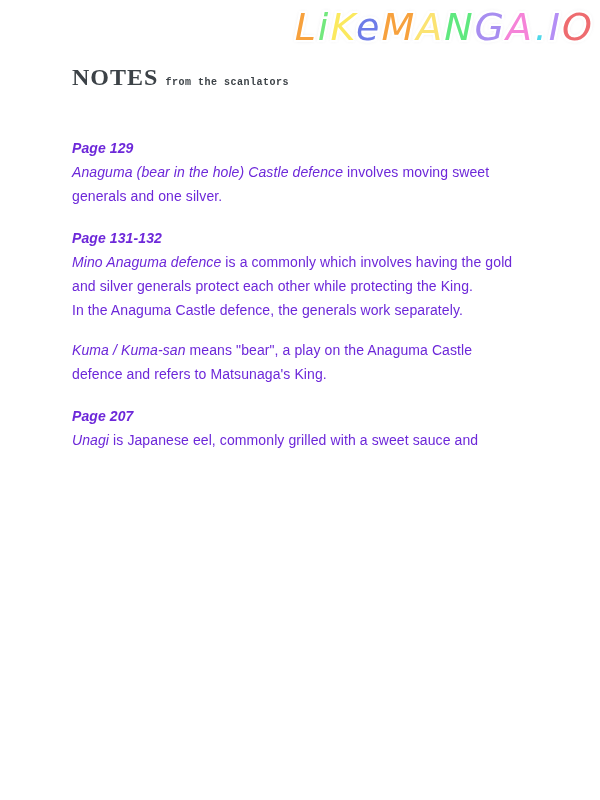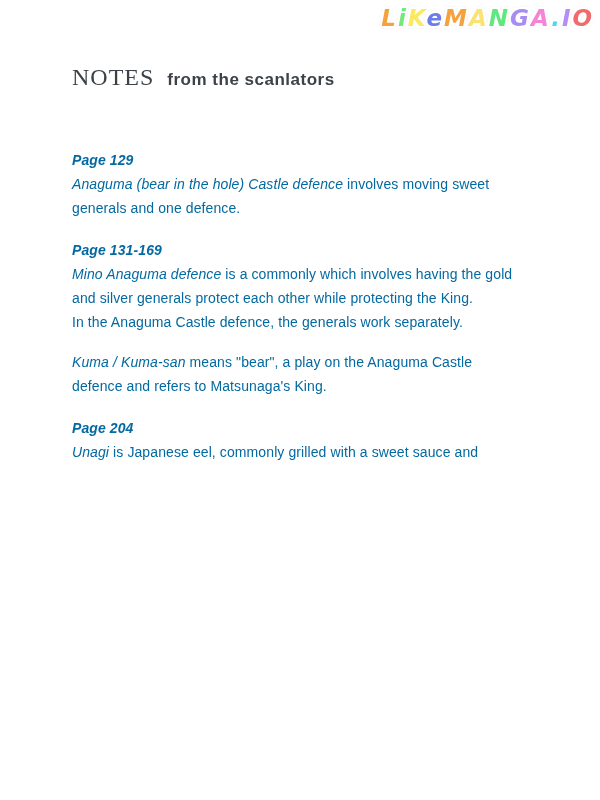--- a/index.html
+++ b/index.html
@@ -10,22 +10,22 @@
     position: relative;
     overflow: hidden;
   }
 
   
   .logo {
     position: absolute;
     top: 5px; right: 6px;
     font-family: "DejaVu Sans", sans-serif;
     font-style: italic;
-    font-weight: 700;
-    font-size: 23px;
+    font-weight: 400;
+    font-size: 38px;
     letter-spacing: 2px;
     white-space: nowrap;
     user-select: none;
   }
   .logo span {
     -webkit-text-stroke: 4px #ffffff;
     paint-order: stroke fill;
     text-shadow:
       2px 0 0 #fff, -2px 0 0 #fff, 0 2px 0 #fff, 0 -2px 0 #fff,
       2px 2px 0 #fff, -2px 2px 0 #fff, 2px -2px 0 #fff, -2px -2px 0 #fff,
@@ -35,37 +35,37 @@
   
   .heading {
     position: absolute;
     left: 72px; top: 64px;
     color: #3c4247;
     white-space: nowrap;
   }
   .heading .title {
     font-family: "Liberation Serif", serif;
     font-size: 24px;
-    font-weight: 400;
+    font-weight: 700;
     letter-spacing: 1px;
   }
   .heading .subtitle {
-    font-family: Liberation Sans, sans-serif;
-    font-size: 17px;
+    font-family: Liberation Mono, monospace;
+    font-size: 10px;
     font-weight: 700;
     letter-spacing: 0.5px;
-    margin-left: 13px;
+    margin-left: 7px;
   }
 
   
   .notes {
     position: absolute;
-    left: 72px; top: 148px;
+    left: 72px; top: 136px;
     width: 480px;
-    color: #0369a1;
+    color: #6d28d9;
     font-size: 14px;
     letter-spacing: 0.1px;
   }
   .section { margin-top: 18px; }
   .section:first-child { margin-top: 0; }
   .section.no-header { margin-top: 16px; }
   .page-header {
     font-weight: 700;
     font-style: italic;
     line-height: 24px;
@@ -83,29 +83,29 @@
 <div class="logo" id="logo"><span style="color: rgb(247, 161, 61);">L</span><span style="color: rgb(114, 232, 125);">i</span><span style="color: rgb(251, 233, 94);">K</span><span style="color: rgb(110, 124, 232);">e</span><span style="color: rgb(247, 161, 61);">M</span><span style="color: rgb(251, 227, 114);">A</span><span style="color: rgb(95, 232, 127);">N</span><span style="color: rgb(167, 141, 240);">G</span><span style="color: rgb(245, 131, 216);">A</span><span style="color: rgb(79, 216, 234);">.</span><span style="color: rgb(180, 142, 245);">I</span><span style="color: rgb(238, 107, 111);">O</span></div>
 
 <div class="heading">
   <span class="title">NOTES</span><span class="subtitle">from the scanlators</span>
 </div>
 
 <div class="notes" id="notes">
     <div class="section">
       <div class="page-header">Page 129</div>
       <div class="line"><em>Anaguma (bear in the hole) Castle defence</em><span> involves moving sweet</span></div>
-      <div class="line"><span>generals and one defence.</span></div>
+      <div class="line"><span>generals and one silver.</span></div>
     </div>
     <div class="section">
-      <div class="page-header">Page 131-169</div>
+      <div class="page-header">Page 131-132</div>
       <div class="line"><em>Mino Anaguma defence</em><span> is a commonly which involves having the gold</span></div>
       <div class="line"><span>and silver generals protect each other while protecting the King.</span></div>
       <div class="line"><span>In the Anaguma Castle defence, the generals work separately.</span></div>
     </div>
     <div class="section no-header">
       <div class="line"><em>Kuma / Kuma-san</em><span> means "bear", a play on the Anaguma Castle</span></div>
       <div class="line"><span>defence and refers to Matsunaga's King.</span></div>
     </div>
     <div class="section">
-      <div class="page-header">Page 204</div>
+      <div class="page-header">Page 207</div>
       <div class="line"><em>Unagi</em><span> is Japanese eel, commonly grilled with a sweet sauce and</span></div>
     </div>
   </div>
 
 </body></html>

